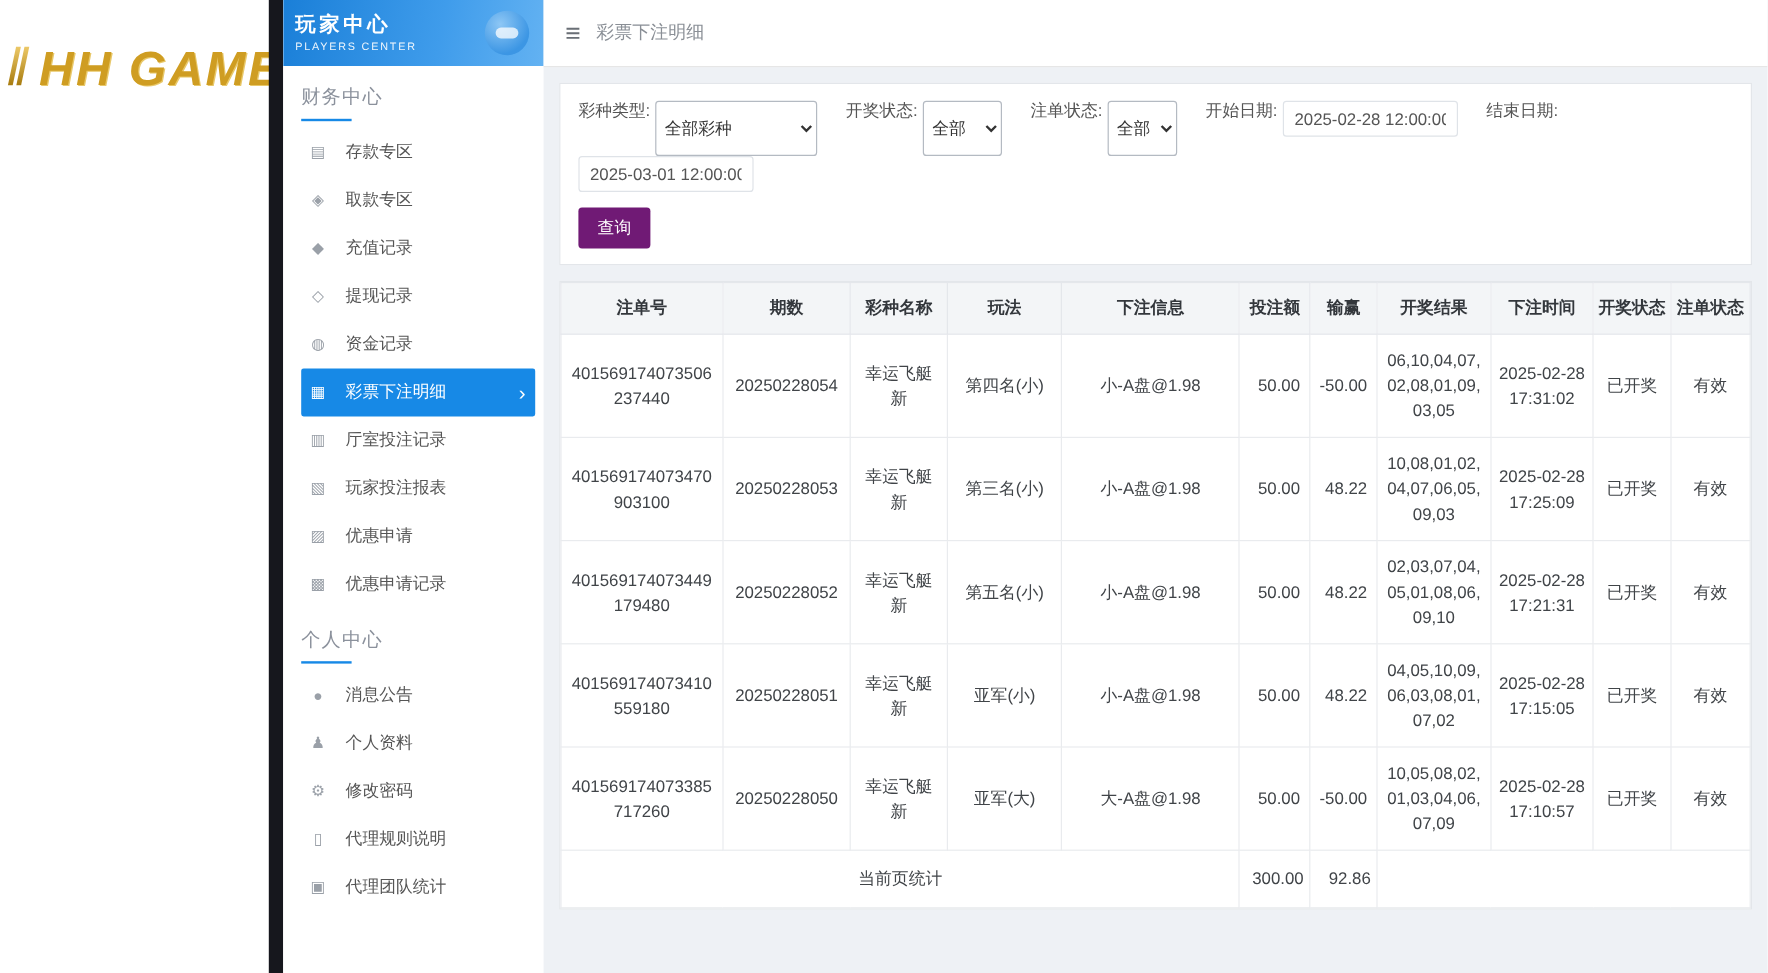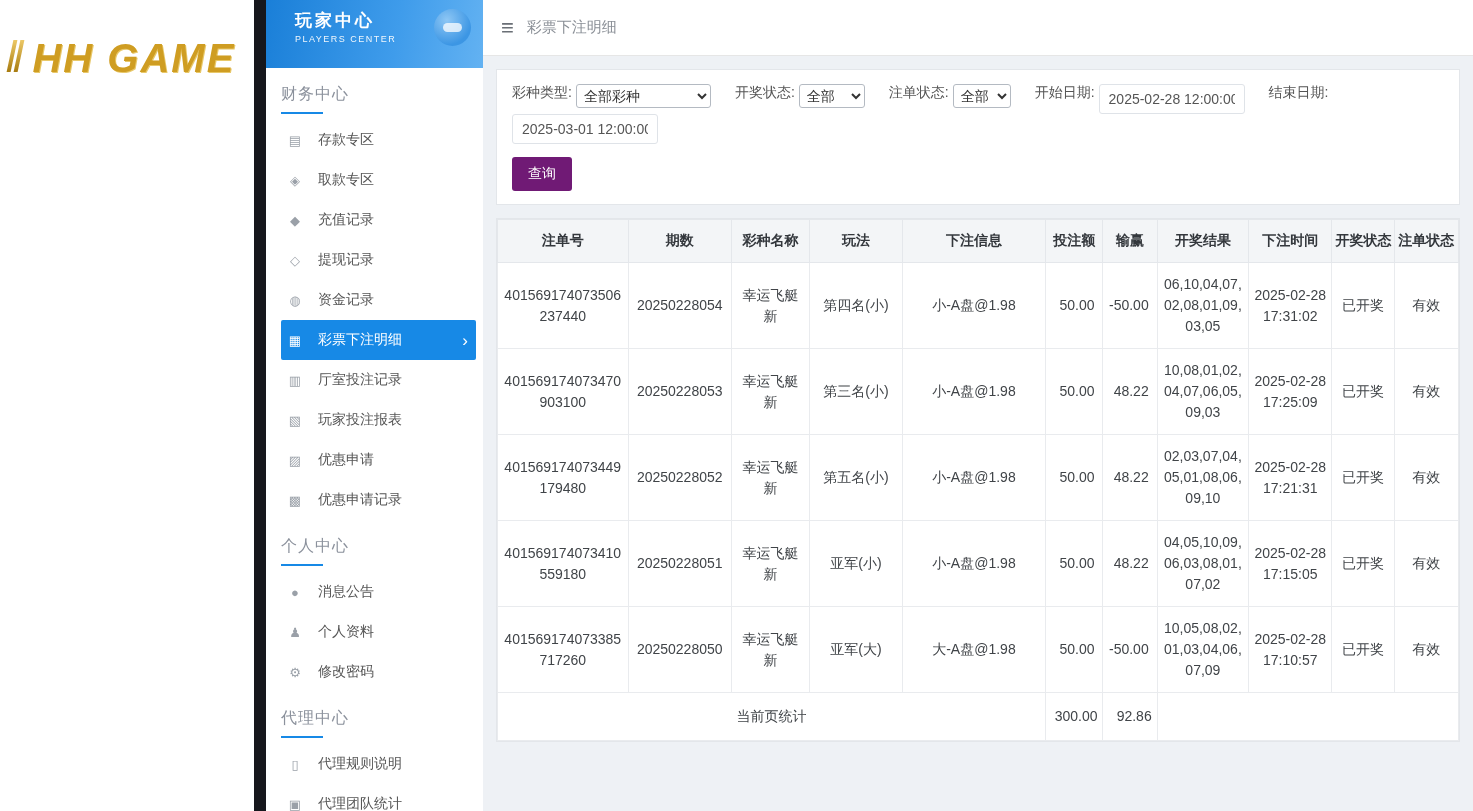--- a/index.html
+++ b/index.html
@@ -3,37 +3,37 @@
 <meta charset="utf-8">
 <style>
   * { box-sizing: border-box; margin: 0; padding: 0; }
   html,body { width:1473px; height:811px; overflow:hidden; }
   body {
     font-family: "Liberation Sans", "DejaVu Sans", sans-serif;
     display:flex; background:#ffffff; color:#444;
   }
 
   
-  .logo-col { width:254px; background:#fff; flex:0 0 auto; }
+  .logo-col { width:224px; background:#fff; flex:0 0 auto; }
   .logo { margin:36px 0 0 10px; white-space:nowrap; }
   .logo-text {
     font-size:40px; font-weight:bold; font-style:italic;
     letter-spacing:2px; color:#cf9d22;
     text-shadow: 1px 1px 0 #e8c86a;
   }
   .logo-stripes { display:inline-block; vertical-align:baseline; margin-right:4px; }
   .logo-stripes i { display:inline-block; width:4px; height:32px; margin-right:3px;
     background:linear-gradient(#ecc867,#a87c10); transform:skewX(-12deg); }
 
   .dark-strip { width:12px; background:#16171d; flex:0 0 auto; }
 
   
   .sidebar { width:217px; background:#fff; flex:0 0 auto; overflow:hidden; }
   .sidebar-header {
-    height:68px; padding:9px 29px; position:relative; color:#fff;
+    height:55px; padding:9px 10px; position:relative; color:#fff;
     background:linear-gradient(100deg,#1a7fd8 0%,#3f9ceb 60%,#63b2f2 100%);
   }
   .sh-title { font-size:17px; font-weight:bold; letter-spacing:3px; }
   .sh-sub { font-size:9px; letter-spacing:1.5px; opacity:.92; margin-top:2px; }
   .gamepad {
     position:absolute; right:12px; top:9px; width:37px; height:37px; border-radius:50%;
     background:radial-gradient(circle at 35% 30%, #8ec7f5, #3c96e4 70%);
   }
   .gamepad::after { content:""; position:absolute; left:9px; top:14px; width:19px; height:9px;
     border-radius:5px; background:rgba(255,255,255,.75); }
@@ -64,21 +64,21 @@
   .hamburger { font-size:22px; color:#6a6f76; cursor:pointer; line-height:1; }
   .topbar-title { font-size:15px; color:#8a8f96; }
 
   .content { flex:1 1 auto; padding:13px; overflow:hidden; }
   .panel { background:#fff; border:1px solid #e3e6ea; }
 
   .filter-panel { padding:14px 15px 13px 15px; margin-bottom:13px; }
   .filter-row { display:flex; align-items:flex-start; flex-wrap:wrap; }
   .flabel { font-size:14px; color:#555; margin-right:4px; }
   .fgap { margin-left:24px; }
-  .fselect { height:24px; border:1px solid #b4bac2; border-radius:3px; background:#fff;
+  .fselect { height:46px; border:1px solid #b4bac2; border-radius:3px; background:#fff;
     font-size:14px; color:#333; padding:0 3px; font-family:inherit; }
   .sel-wide { width:135px; }
   .sel-mid { width:66px; }
   .sel-sm { width:58px; }
   .date { height:30px; width:146px; border:1px solid #dfe3e8; border-radius:3px;
     padding:0 9px; font-size:14px; color:#555; font-family:inherit; }
   .query-btn { margin-top:13px; background:#701a75; color:#fff; border:none; border-radius:3px;
     font-size:14px; padding:8px 16px; cursor:pointer; font-family:inherit; }
 
   .table-panel { margin-bottom:13px; }
@@ -157,21 +157,20 @@
         <span class="nav-label">消息公告</span>
       </div>
       <div class="nav-item">
         <span class="icon">♟</span>
         <span class="nav-label">个人资料</span>
       </div>
       <div class="nav-item">
         <span class="icon">⚙</span>
         <span class="nav-label">修改密码</span>
       </div>
-      <div class="section-title">代理中心</div>
       <div class="nav-item">
         <span class="icon">▯</span>
         <span class="nav-label">代理规则说明</span>
       </div>
       <div class="nav-item">
         <span class="icon">▣</span>
         <span class="nav-label">代理团队统计</span>
       </div>
     </nav>
 </div>

